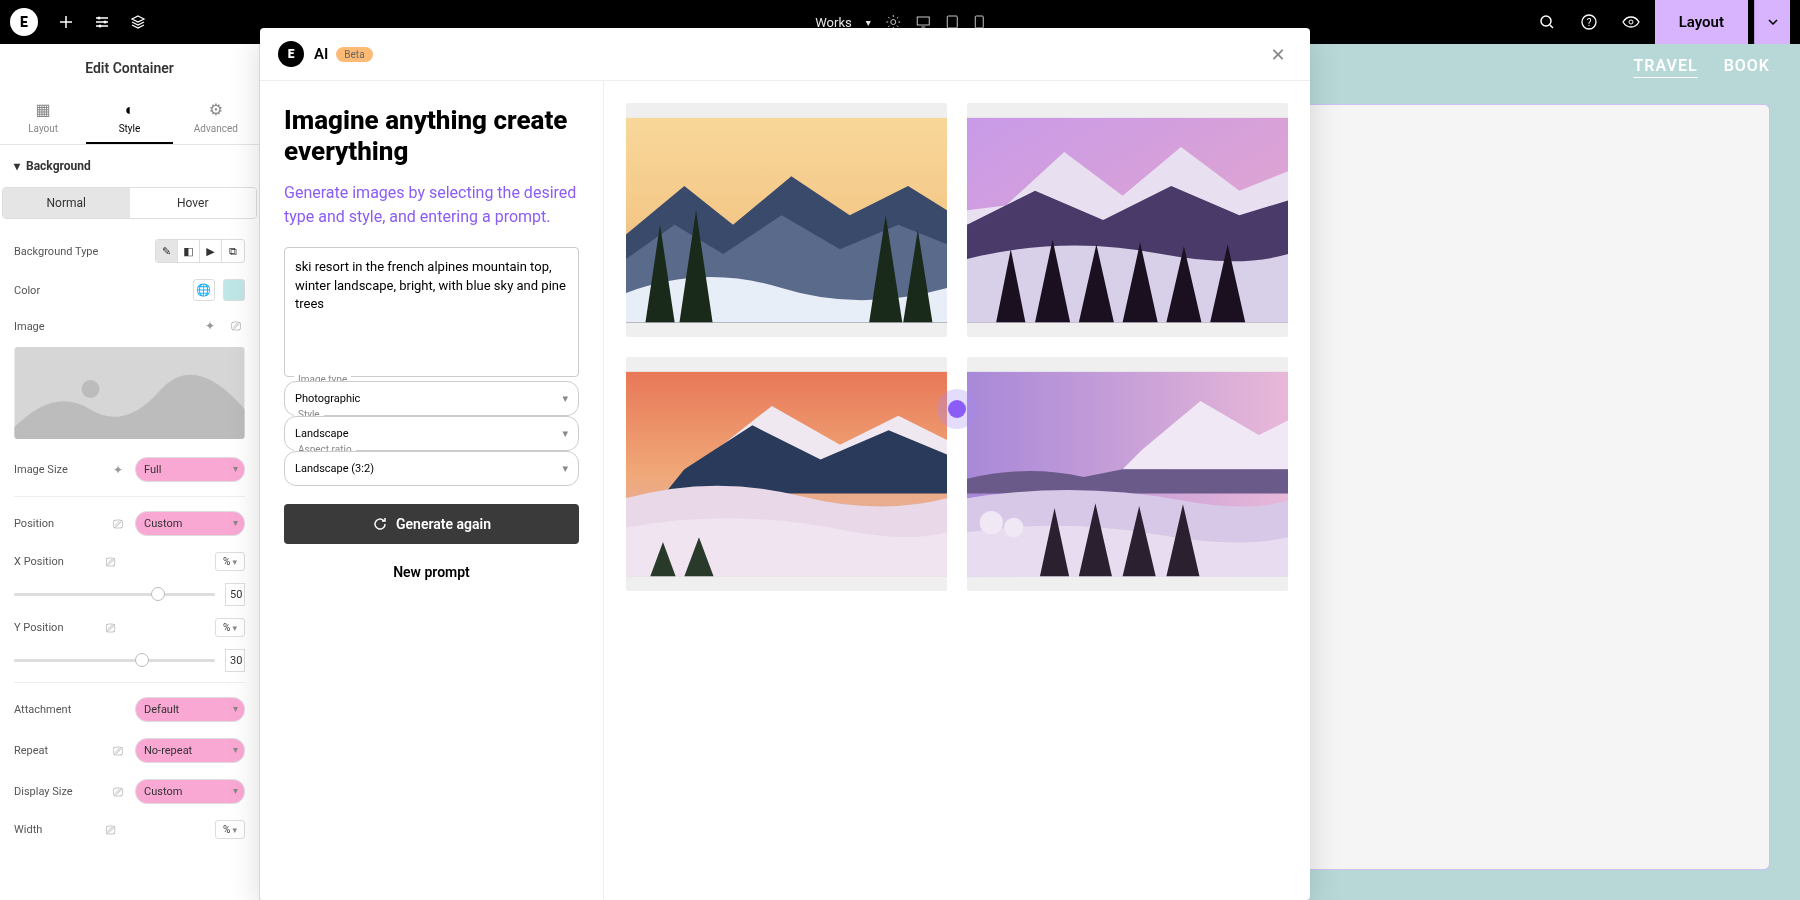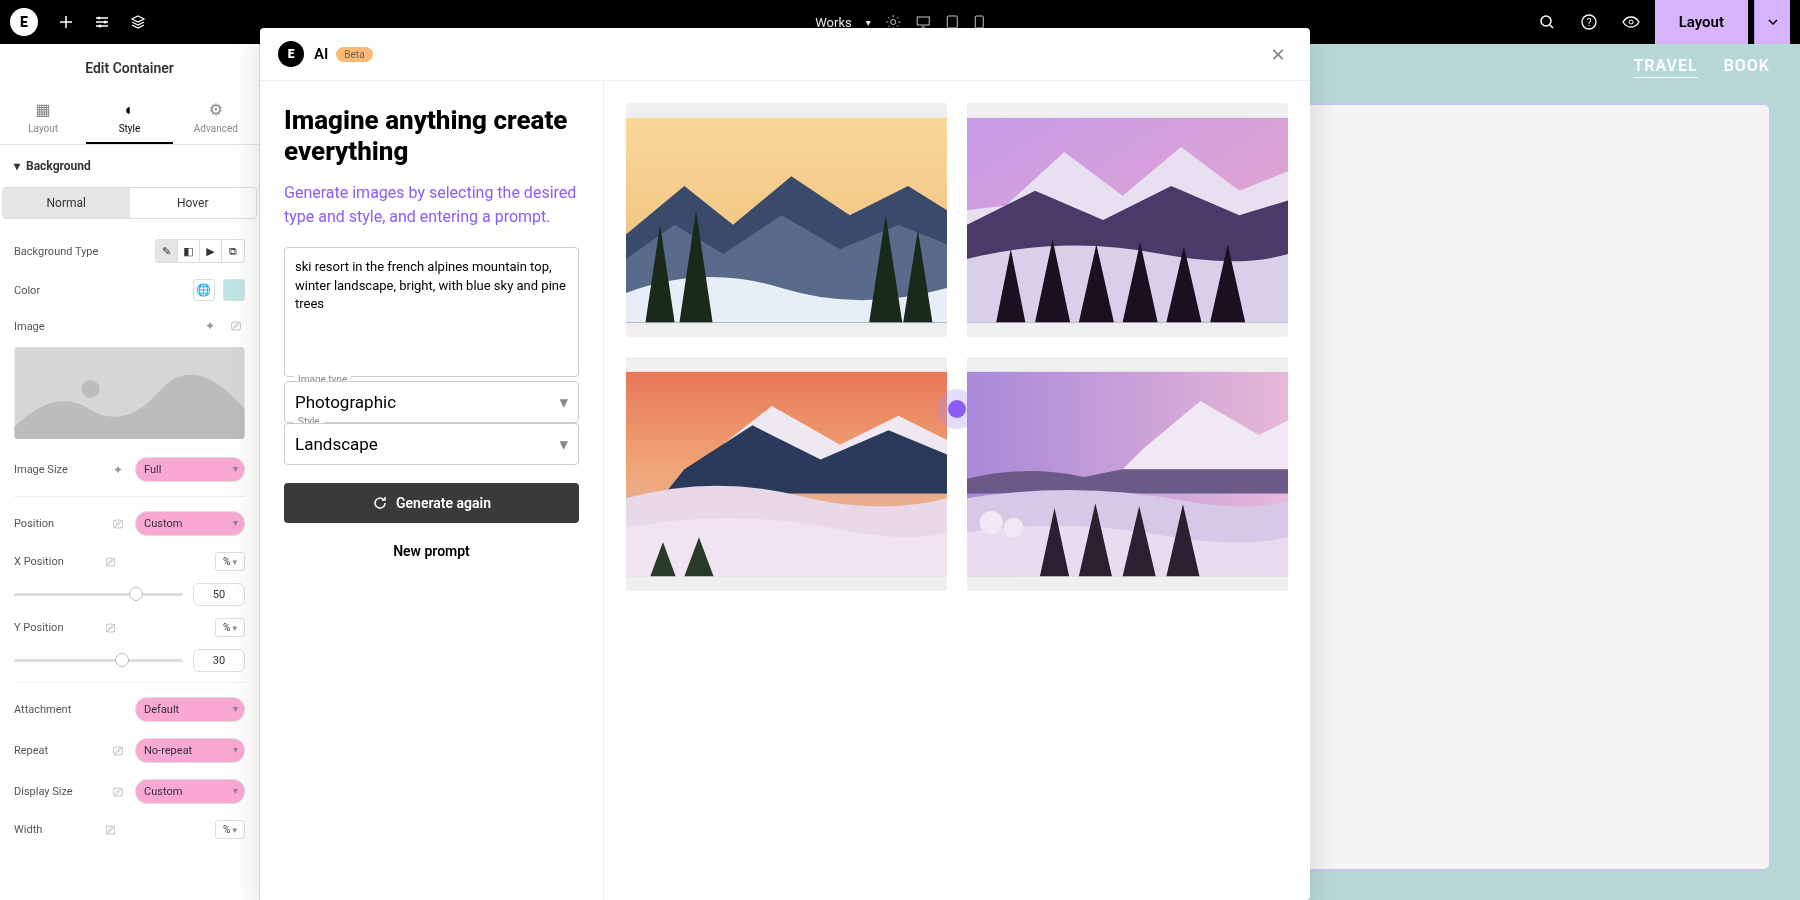--- a/index.html
+++ b/index.html
@@ -31,21 +31,21 @@
 .color-sw{width:22px;height:22px;border-radius:3px;border:1px solid #ddd;cursor:pointer}
 .globe-ic{width:22px;height:22px;border:1px solid #ddd;border-radius:3px;display:flex;align-items:center;justify-content:center;font-size:12px;cursor:pointer}
 .img-preview{margin:4px 14px 10px;height:92px;border-radius:4px;overflow:hidden;position:relative;cursor:pointer}
 .img-preview svg{width:100%;height:100%;display:block}
 .select{flex:0 0 110px;border:1px solid #ddd;border-radius:12px;padding:5px 20px 5px 8px;font-size:11px;background:#f9a8d4;position:relative;cursor:pointer}
 .select:after{content:"▾";position:absolute;right:6px;top:5px;color:#888;font-size:10px}
 .mini-ic{width:18px;height:18px;display:flex;align-items:center;justify-content:center;color:#999;font-size:12px;cursor:pointer}
 .slider-row{padding:4px 14px;display:flex;align-items:center;gap:10px}
 .slider-track{flex:1;height:3px;background:#ddd;border-radius:2px;position:relative}
 .slider-thumb{width:14px;height:14px;border-radius:50%;background:#fff;border:1px solid #bbb;position:absolute;top:-6px}
-.num-box{width:52px;border:1px solid #ddd;border-radius:6px;padding:4px;font-size:11px;text-align:center}
+.num-box{width:20px;border:1px solid #ddd;border-radius:0;padding:4px;font-size:11px;text-align:center}
 .unit-box{width:30px;border:1px solid #ddd;border-radius:3px;padding:3px;font-size:10px;text-align:center;position:relative}
 .unit-box:after{content:"▾";font-size:9px;margin-left:2px;color:#888}
 .divider{height:1px;background:#eee;margin:6px 14px}
 .canvas{flex:1;background:#b8d8d8;position:relative;overflow:hidden}
 .canvas-nav{position:absolute;top:12px;right:30px;display:flex;gap:26px;font-size:16px;font-weight:600;letter-spacing:1px}
 .canvas-nav a{color:#fff;text-decoration:none;cursor:pointer}
 .canvas-nav a.active{text-decoration:underline;text-underline-offset:6px}
 .canvas-placeholder{position:absolute;top:60px;right:30px;bottom:30px;width:640px;background:#f5f5f5;border-radius:6px;border:1px solid rgba(167,139,250,.5);overflow:hidden}
 .canvas-shape{position:absolute;left:-120px;bottom:-120px;width:480px;height:380px;background:#fff;border-top-right-radius:50% 60%}
 .modal{position:absolute;top:0;left:260px;width:1050px;bottom:0;background:#fff;box-shadow:0 8px 32px rgba(0,0,0,.15);border-radius:4px;display:flex;flex-direction:column;overflow:hidden;margin-top:-16px}
@@ -54,21 +54,21 @@
 .m-title{font-weight:600;font-size:15px;margin-right:8px}
 .badge{background:#fdba74;color:#666;border-radius:10px;padding:2px 8px;font-size:10px}
 .m-close{margin-left:auto;width:28px;height:28px;display:flex;align-items:center;justify-content:center;cursor:pointer;color:#888;font-size:18px}
 .m-body{flex:1;display:flex;overflow:hidden}
 .m-left{width:344px;border-right:1px solid #eee;padding:24px;overflow-y:auto}
 .m-left h2{font-size:26px;font-weight:800;line-height:1.2;margin-bottom:14px}
 .m-left p{font-size:16px;color:#8b5cf6;line-height:1.5;margin-bottom:18px}
 .prompt-box{width:100%;border:1px solid #ccc;border-radius:4px;padding:10px;font-size:13px;resize:none;height:130px;font-family:inherit;line-height:1.4}
 .field{position:relative}
 .field-label{position:absolute;top:-7px;left:10px;background:#fff;padding:0 4px;font-size:10px;color:#888}
-.field-select{width:100%;border:1px solid #ccc;border-radius:4px;padding:10px 24px 10px 10px;font-size:17px;cursor:pointer;position:relative;background:#fff}
+.field-select{width:100%;border:1px solid #ccc;border-radius:12px;padding:10px 24px 10px 10px;font-size:11px;cursor:pointer;position:relative;background:#fff}
 .field-select:after{content:"▾";position:absolute;right:10px;top:10px;color:#888}
 .btn-gen{width:100%;background:#3a3a3a;color:#fff;border:none;border-radius:4px;padding:12px;font-size:14px;font-weight:600;margin-top:18px;cursor:pointer;display:flex;align-items:center;justify-content:center;gap:8px}
 .btn-new{width:100%;background:none;border:none;padding:14px;font-size:14px;font-weight:600;cursor:pointer;margin-top:6px}
 .m-grid{flex:1;padding:22px;overflow-y:auto;position:relative}
 .grid2{display:grid;grid-template-columns:1fr 1fr;gap:20px}
 .card{background:#efefef;border-radius:2px;padding:12px 0;cursor:pointer}
 .thumb{width:100%;height:210px;display:block}
 .pulse{position:absolute;top:308px;left:50%;transform:translateX(-50%);width:40px;height:40px;border-radius:50%;background:rgba(167,139,250,.3);display:flex;align-items:center;justify-content:center}
 .pulse:before{content:"";width:18px;height:18px;border-radius:50%;background:#8b5cf6}
 svg{display:block}
@@ -261,20 +261,24 @@
         <h2>Imagine anything create everything</h2>
         <p>Generate images by selecting the desired type and style, and entering a prompt.</p>
         <textarea class="prompt-box" style="">ski resort in the french alpines mountain top, winter landscape, bright, with blue sky and pine trees</textarea>
         <div class="field">
           <span class="field-label">Image type</span>
           <div class="field-select">Photographic</div>
         </div>
         <div class="field">
           <span class="field-label">Style</span>
           <div class="field-select">Landscape</div>
+        </div>
+        <div class="field">
+          <span class="field-label">Aspect ratio</span>
+          <div class="field-select">Landscape (3:2)</div>
         </div>
         <button class="btn-gen">
           <svg width="16" height="16" viewBox="0 0 16 16">
               <path d="M13 8a5 5 0 11-1.5-3.5M13 2v3h-3" stroke="#fff" fill="none" stroke-width="1.5"></path>
             </svg>
           <span>Generate again</span>
         </button>
         <button class="btn-new">New prompt</button>
       </div>
       <div class="m-grid">

